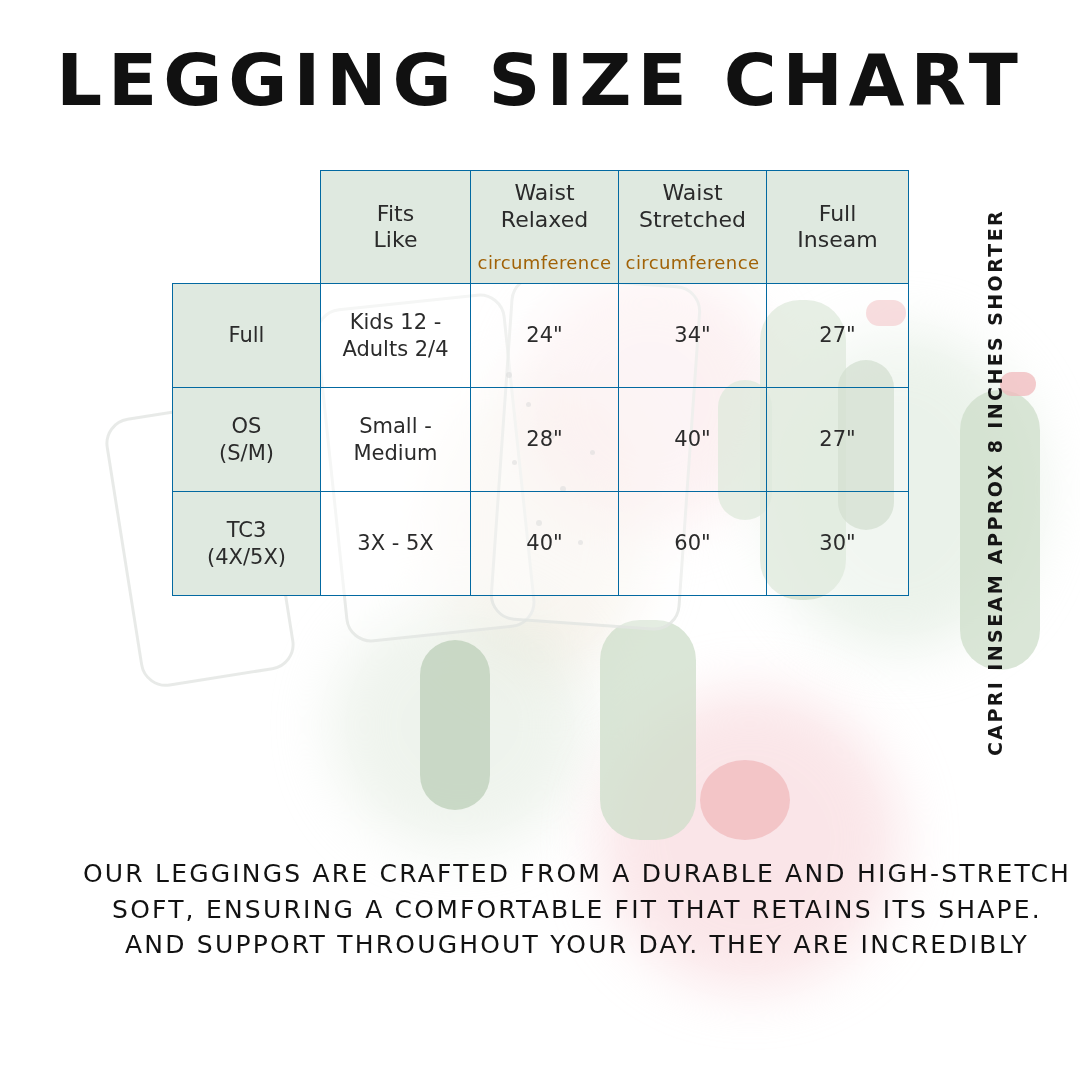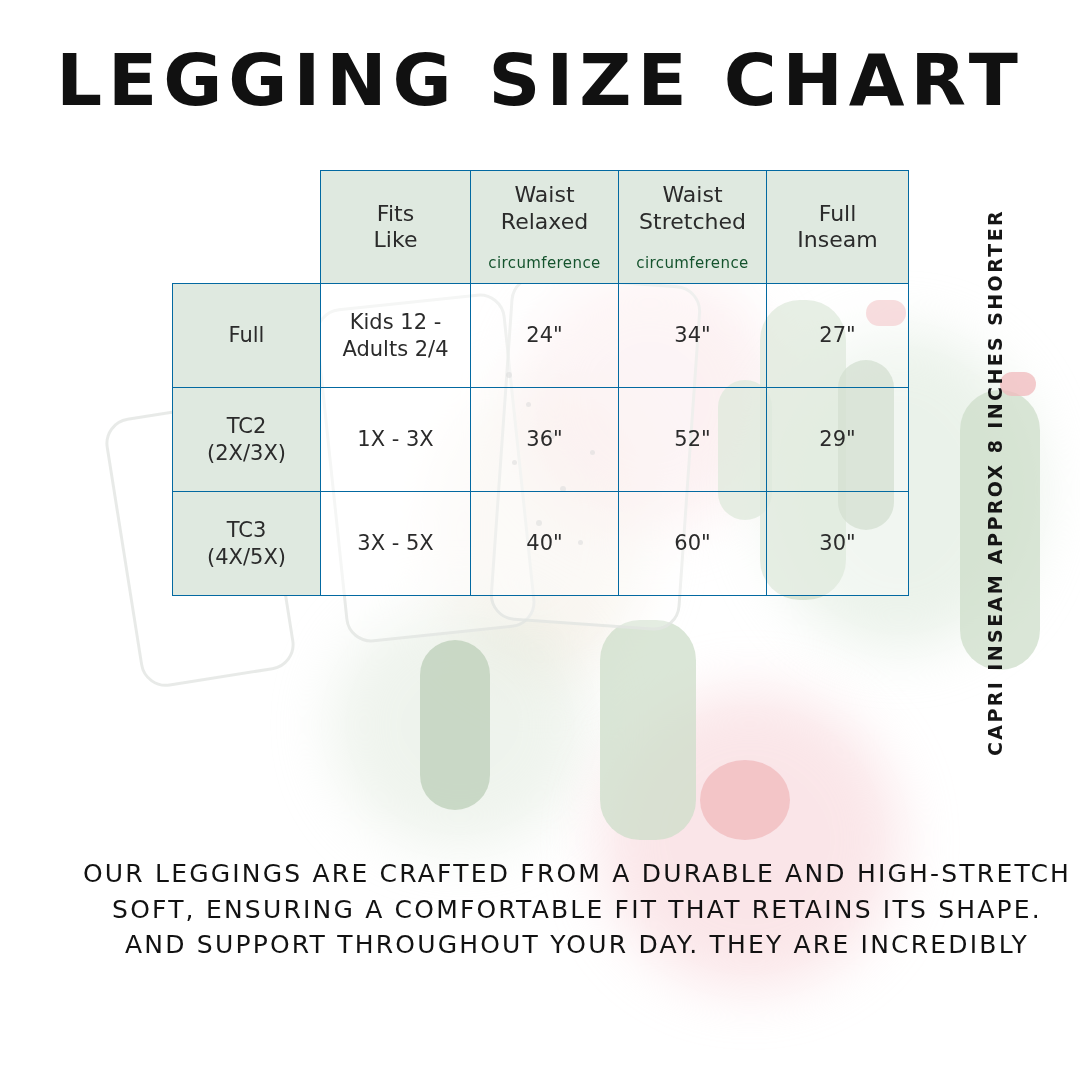--- a/index.html
+++ b/index.html
@@ -113,24 +113,24 @@
     padding: 6px 4px;
   }
   thead th.corner {
     background: transparent;
     border-top: none;
     border-left: none;
     border-bottom: none;
   }
   th .sub {
     display: block;
-    font-size: 15px;
+    font-size: 18px;
     letter-spacing: .4px;
     margin-top: 19px;
-    color: #14532d;
+    color: #a16207;
   }
 
   tbody td {
     height: 95px;
     font-size: 21px;
     line-height: 1.25;
     padding: 4px;
   }
   tbody td.label-cell {
     background: #dfe9e0;
@@ -257,30 +257,30 @@
           <td class="fits-cell">
             <span>Kids 12 -</span>
             <span class="l2">Adults 2/4</span>
           </td>
           <td class="meas">24"</td>
           <td class="meas">34"</td>
           <td class="meas">27"</td>
         </tr>
         <tr>
           <td class="label-cell">
-            <span>TC2</span>
-            <span class="l2">(2X/3X)</span>
+            <span>OS</span>
+            <span class="l2">(S/M)</span>
           </td>
           <td class="fits-cell">
-            <span>1X - 3X</span>
-            <span class="l2"></span>
-          </td>
-          <td class="meas">36"</td>
-          <td class="meas">52"</td>
-          <td class="meas">29"</td>
+            <span>Small -</span>
+            <span class="l2">Medium</span>
+          </td>
+          <td class="meas">28"</td>
+          <td class="meas">40"</td>
+          <td class="meas">27"</td>
         </tr>
         <tr>
           <td class="label-cell">
             <span>TC3</span>
             <span class="l2">(4X/5X)</span>
           </td>
           <td class="fits-cell">
             <span>3X - 5X</span>
             <span class="l2"></span>
           </td>

